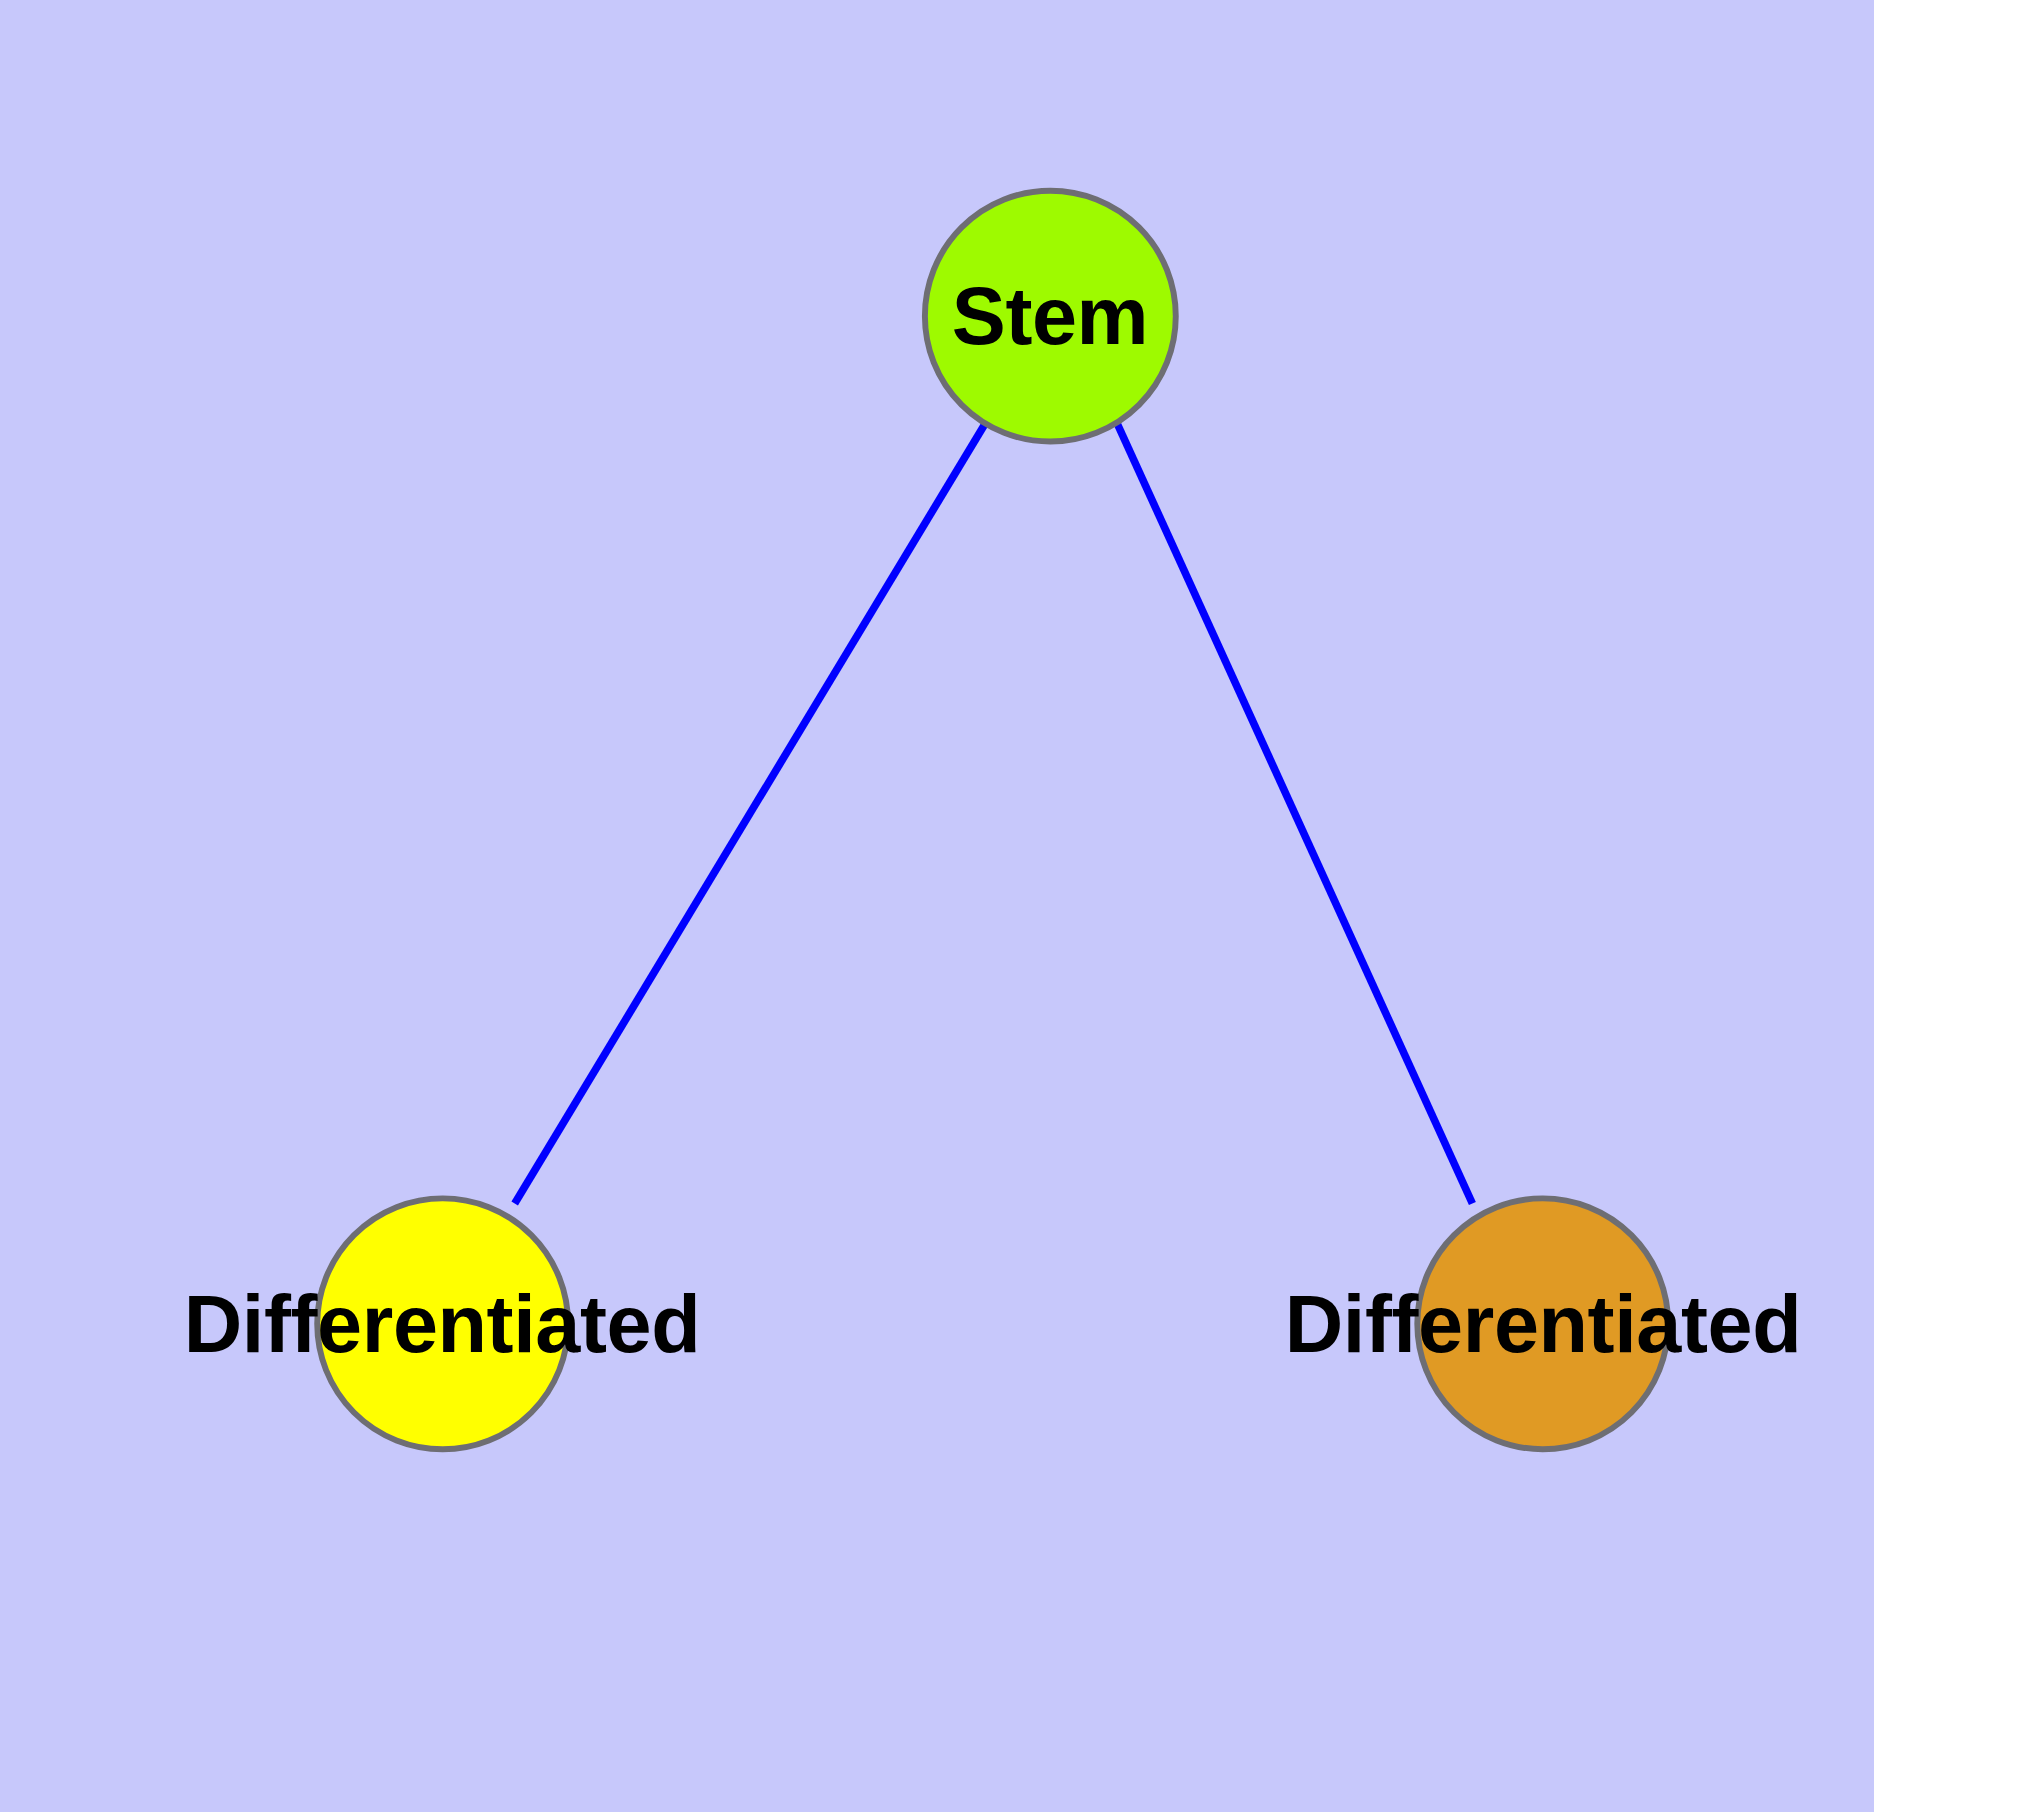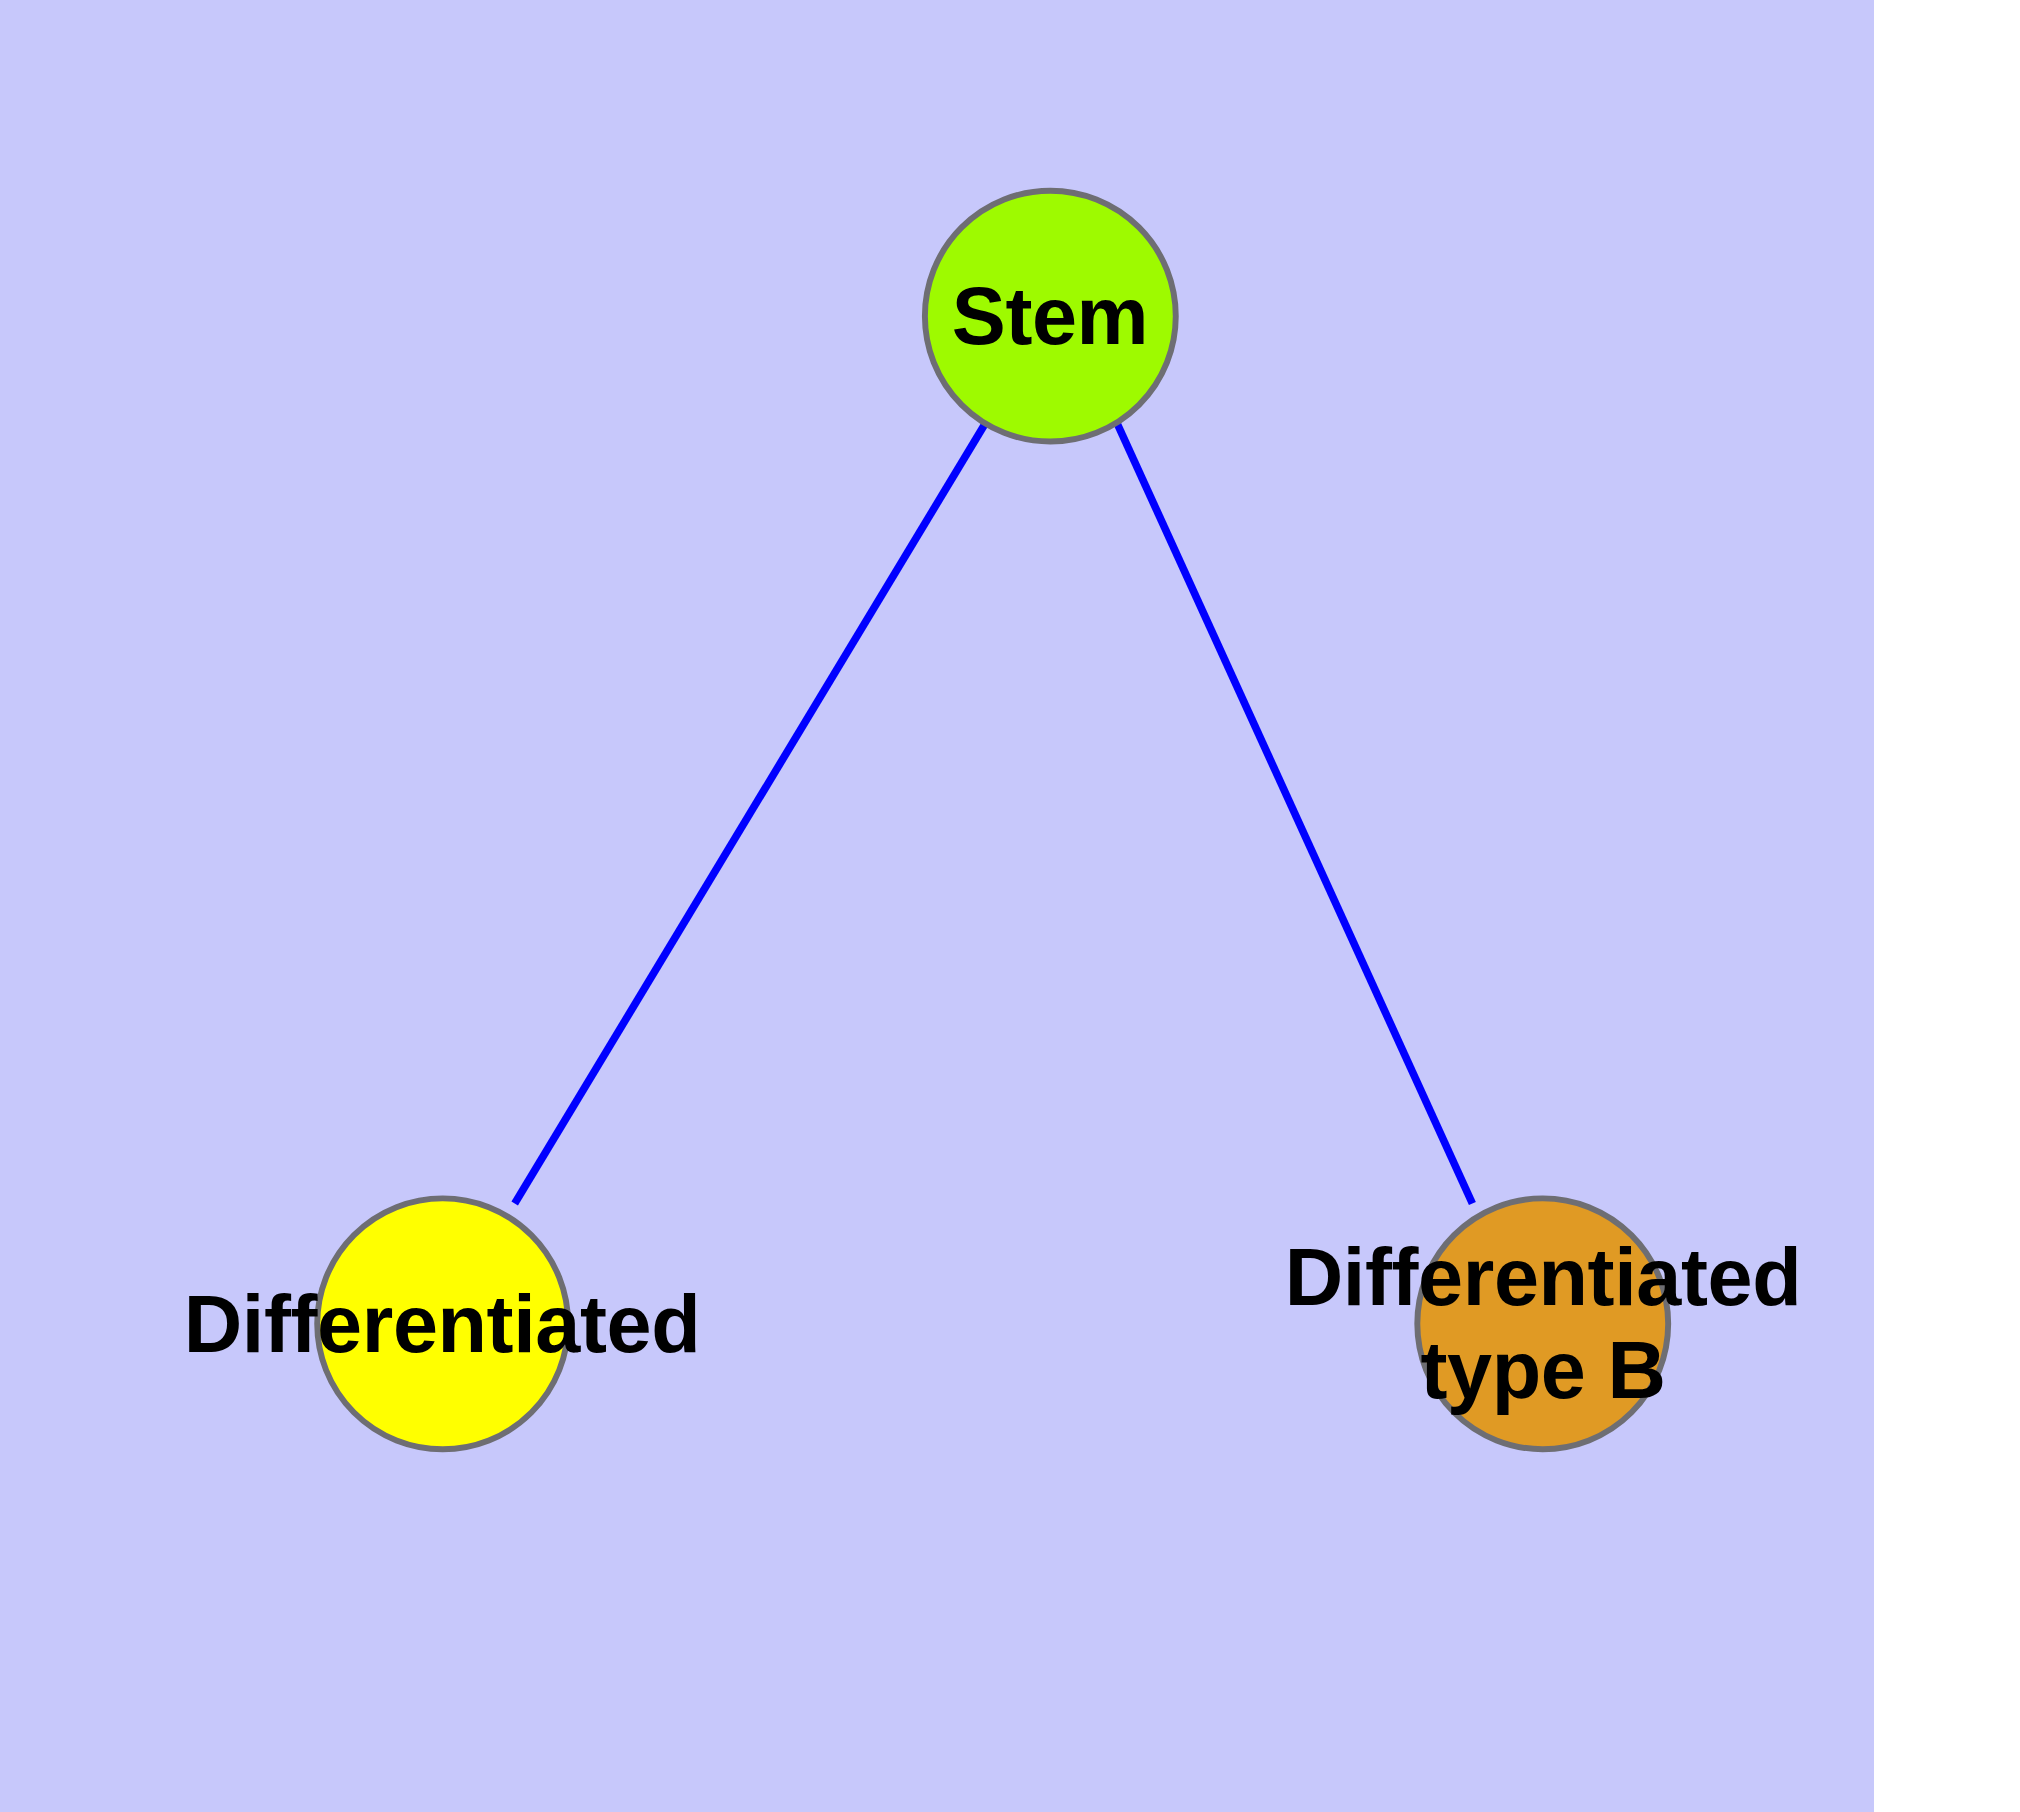--- a/index.html
+++ b/index.html
@@ -59,17 +59,17 @@
     <g id="nodes-layer">
         <circle cx="1239" cy="373" r="148" fill="#9efa00" stroke="#6e6e73" stroke-width="7"></circle>
         <circle cx="522" cy="1562" r="148" fill="#ffff00" stroke="#6e6e73" stroke-width="7"></circle>
         <circle cx="1820" cy="1562" r="148" fill="#e09a24" stroke="#6e6e73" stroke-width="7"></circle>
       </g>
   </svg>
 
   <div id="labels-layer">
       <div class="node-label" style="left: 1050px; top: 316px; color: rgb(0, 0, 0); font-size: 81px;"><span>Stem</span></div>
       <div class="node-label" style="left: 442px; top: 1324px; color: rgb(0, 0, 0); font-size: 81px;"><span>Differentiated</span><br></div>
-      <div class="node-label" style="left: 1543px; top: 1324px; color: rgb(0, 0, 0); font-size: 81px;"><span>Differentiated</span><br><span>type B</span></div>
+      <div class="node-label" style="left: 1543px; top: 1324px; color: rgb(0, 0, 0); font-size: 81px;"><span>Differentiated</span><br></div>
     </div>
 
 </div>
 
 
 </body></html>

